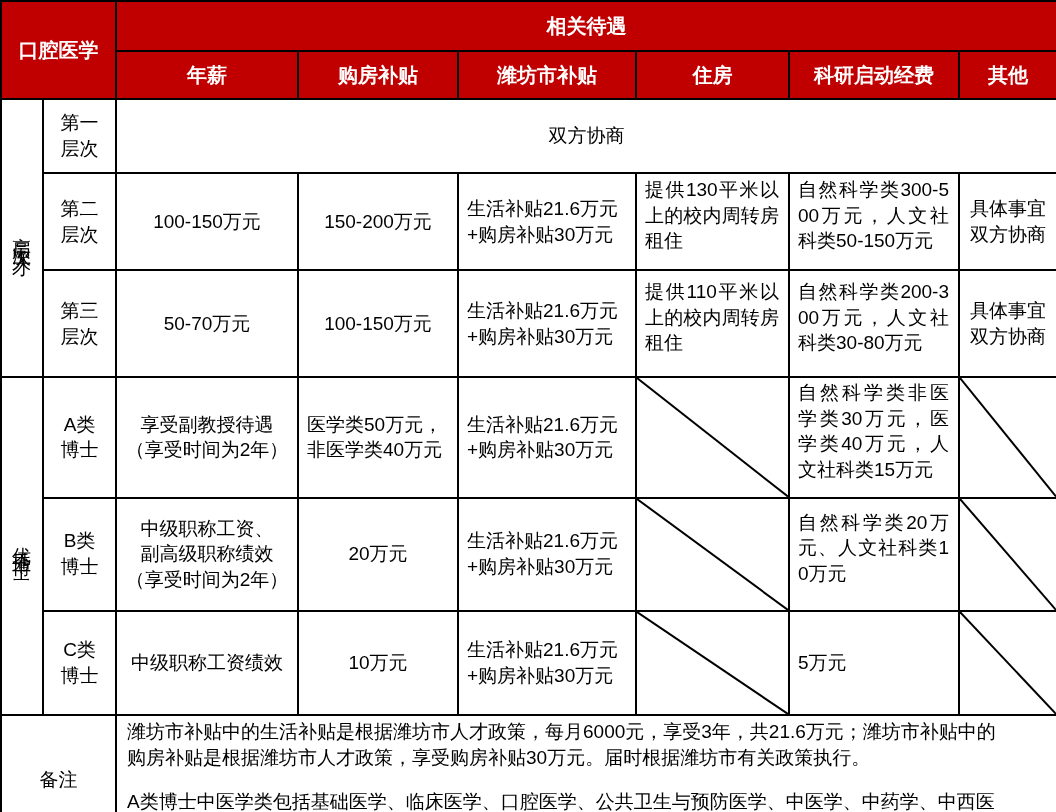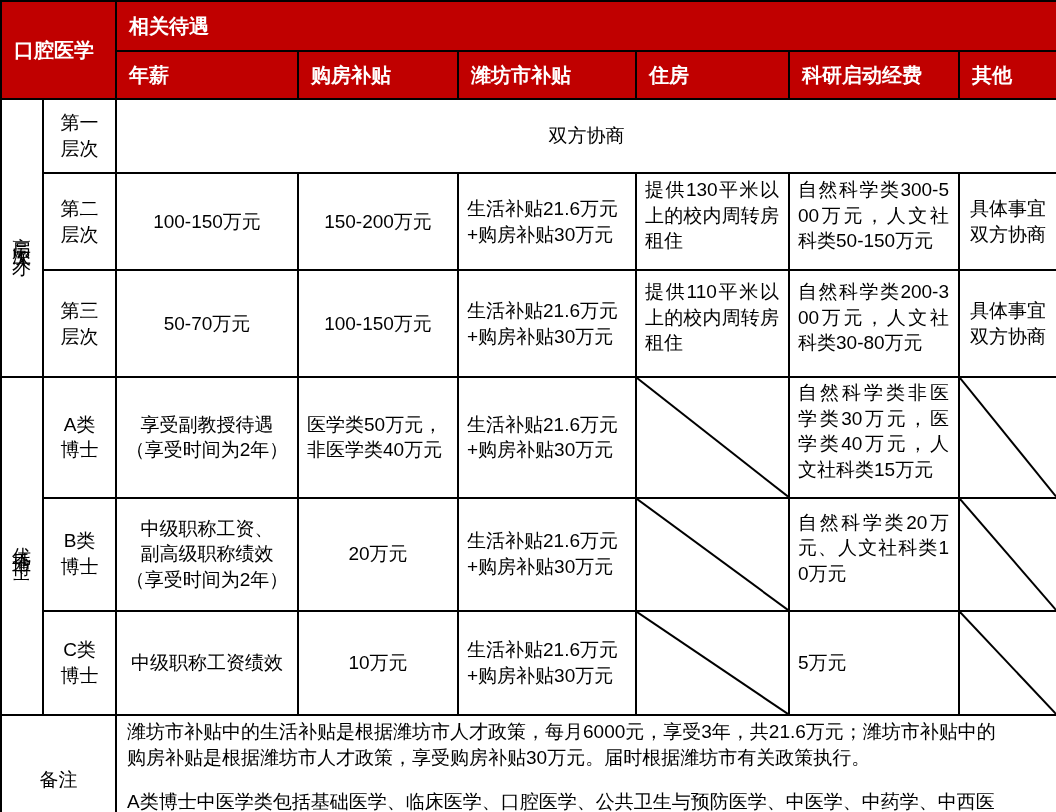--- a/index.html
+++ b/index.html
@@ -21,21 +21,21 @@
     padding: 2px 8px;
     vertical-align: middle;
     overflow: hidden;
     word-break: break-all;
   }
   th.hdr {
     background: var(--header-bg, #C00000);
     color: var(--header-fg, #ffffff);
     font-size: 20px;
     font-weight: bold;
-    text-align: left;
+    text-align: center;
     padding: 2px 12px;
   }
   .c { text-align: center; }
   .l { text-align: left; }
   .j { text-align: justify; text-justify: inter-ideograph; padding: 2px 9px 14px 8px; }
   .pre { white-space: pre-line; }
   .vert { text-align: center; vertical-align: middle; padding: 0; }
   .vtext {
     display: inline-block;
     writing-mode: vertical-lr;

